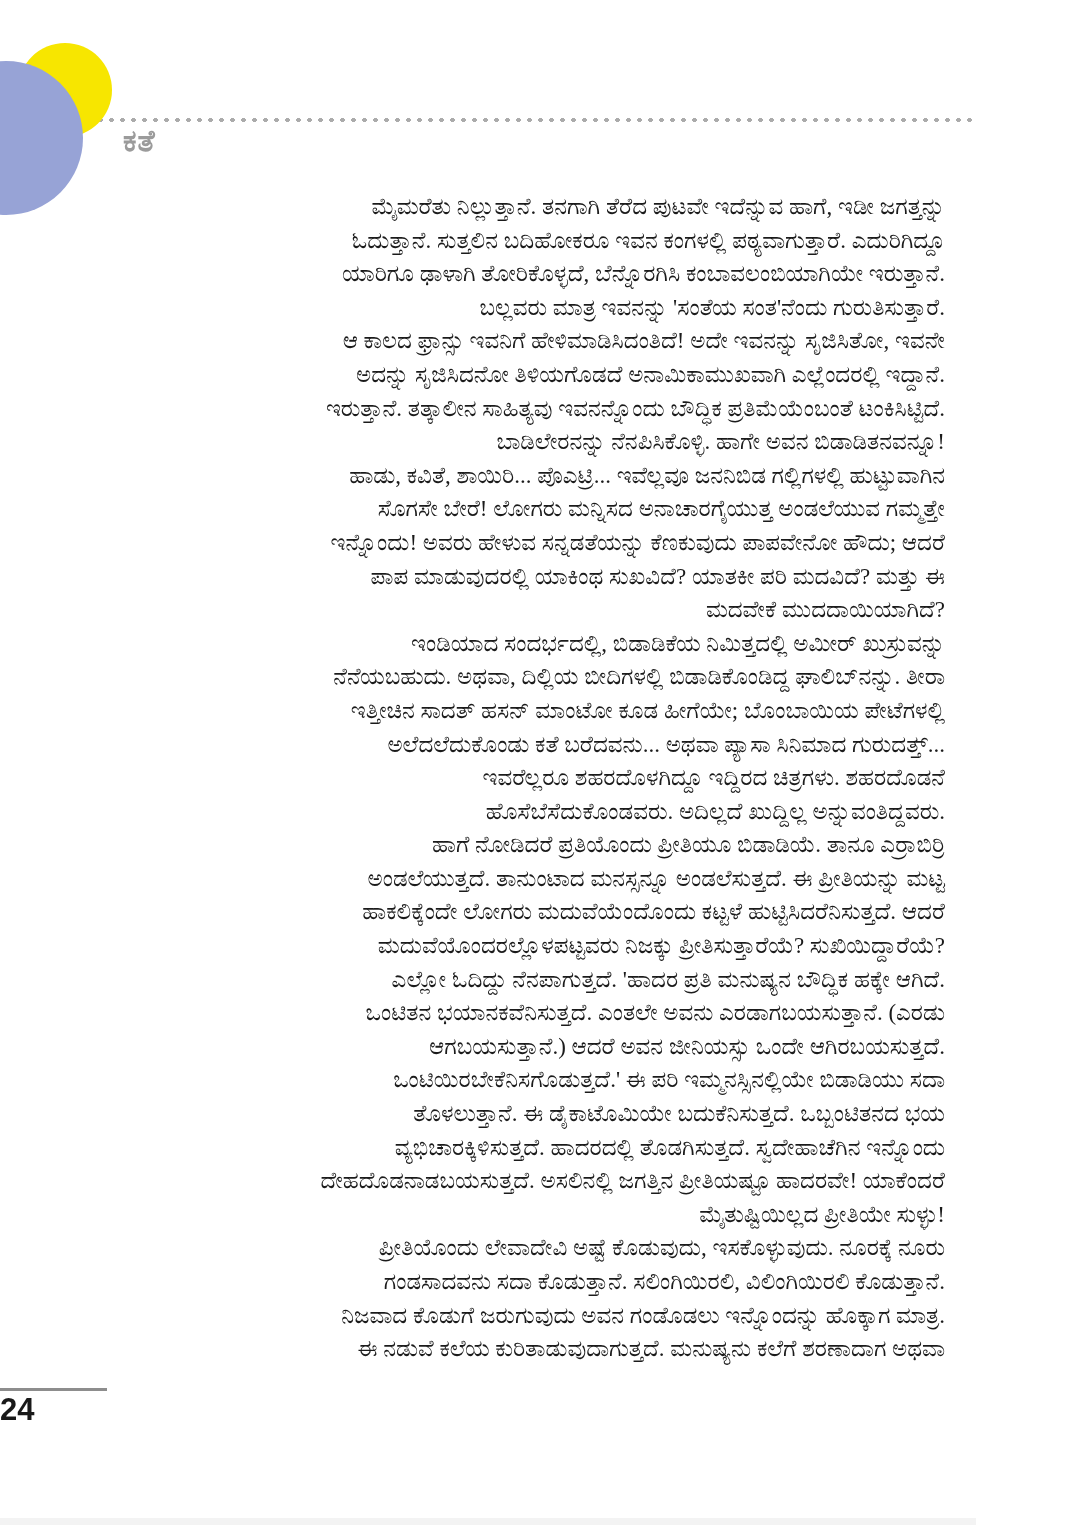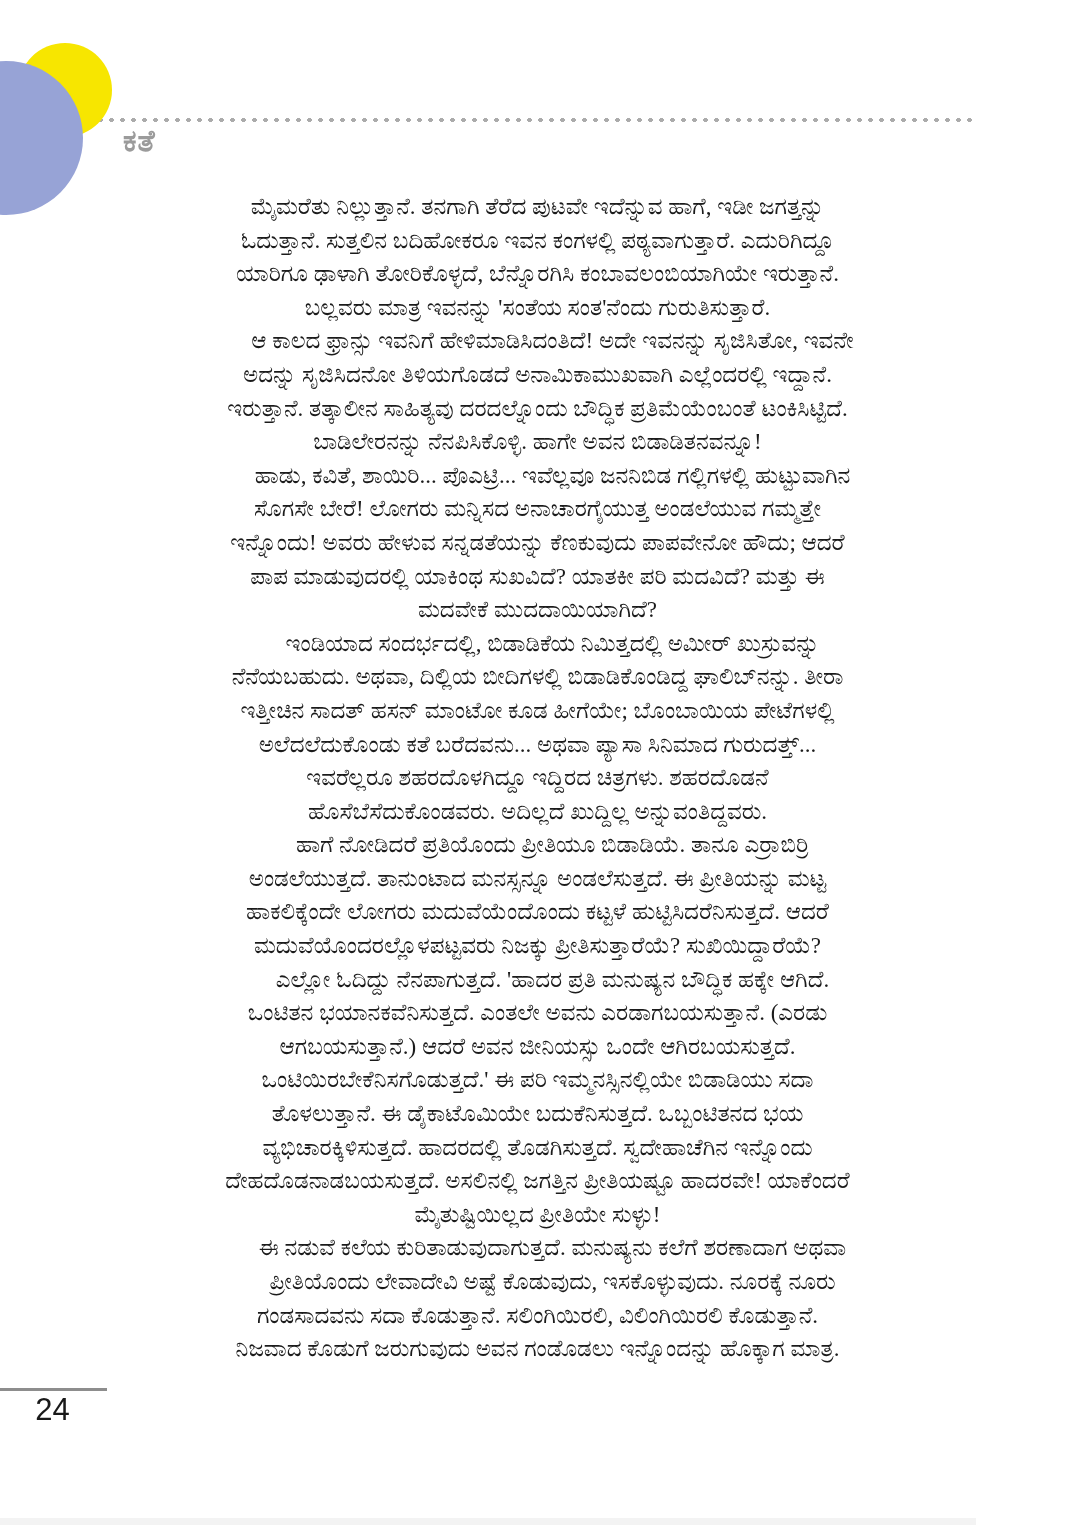--- a/index.html
+++ b/index.html
@@ -43,42 +43,42 @@
     z-index: 4;
   }
   
   .body-text {
     position: absolute;
     left: 130px; top: 190px;
     width: 815px;
     font-size: 23px;
     line-height: 33.6px;
     color: #1b1b1b;
-    text-align: center;
+    text-align: right;
   }
   .body-text p {
     margin: 0;
     white-space: pre-line;
   }
   .body-text p.indent { text-indent: 30px; }
   
   .footer-rule {
     position: absolute;
     left: 0; top: 1388px;
     width: 107px; height: 3px;
     background: #8d8d8d;
   }
   .page-number {
     position: absolute;
     left: 0; top: 1392px;
     width: 105px;
-    text-align: center;
+    text-align: left;
     font-family: "Liberation Sans", sans-serif;
     font-size: 31px;
-    font-weight: normal;
+    font-weight: bold;
     color: #191919;
   }
   .bottom-strip {
     position: absolute;
     left: 0; bottom: 0;
     width: 100%; height: 7px;
     background: #f3f3f3;
   }
 </style>
 </head>
@@ -93,21 +93,21 @@
 
   <div class="section-label">ಕತೆ</div>
 
   <div class="body-text">
     <p>ಮೈಮರೆತು ನಿಲ್ಲುತ್ತಾನೆ. ತನಗಾಗಿ ತೆರೆದ ಪುಟವೇ ಇದೆನ್ನುವ ಹಾಗೆ, ಇಡೀ ಜಗತ್ತನ್ನು
 ಓದುತ್ತಾನೆ. ಸುತ್ತಲಿನ ಬದಿಹೋಕರೂ ಇವನ ಕಂಗಳಲ್ಲಿ ಪಠ್ಯವಾಗುತ್ತಾರೆ. ಎದುರಿಗಿದ್ದೂ
 ಯಾರಿಗೂ ಢಾಳಾಗಿ ತೋರಿಕೊಳ್ಳದೆ, ಬೆನ್ನೊರಗಿಸಿ ಕಂಬಾವಲಂಬಿಯಾಗಿಯೇ ಇರುತ್ತಾನೆ.
 ಬಲ್ಲವರು ಮಾತ್ರ ಇವನನ್ನು 'ಸಂತೆಯ ಸಂತ'ನೆಂದು ಗುರುತಿಸುತ್ತಾರೆ.</p>
     <p class="indent">ಆ ಕಾಲದ ಫ್ರಾನ್ಸು ಇವನಿಗೆ ಹೇಳಿಮಾಡಿಸಿದಂತಿದೆ! ಅದೇ ಇವನನ್ನು ಸೃಜಿಸಿತೋ, ಇವನೇ
 ಅದನ್ನು ಸೃಜಿಸಿದನೋ ತಿಳಿಯಗೊಡದೆ ಅನಾಮಿಕಾಮುಖವಾಗಿ ಎಲ್ಲೆಂದರಲ್ಲಿ ಇದ್ದಾನೆ.
-ಇರುತ್ತಾನೆ. ತತ್ಕಾಲೀನ ಸಾಹಿತ್ಯವು ದರದಲ್ನೊಂದು ಬೌದ್ಧಿಕ ಪ್ರತಿಮೆಯೆಂಬಂತೆ ಟಂಕಿಸಿಟ್ಟಿದೆ.
+ಇರುತ್ತಾನೆ. ತತ್ಕಾಲೀನ ಸಾಹಿತ್ಯವು ಇವನನ್ನೊಂದು ಬೌದ್ಧಿಕ ಪ್ರತಿಮೆಯೆಂಬಂತೆ ಟಂಕಿಸಿಟ್ಟಿದೆ.
 ಬಾಡಿಲೇರನನ್ನು ನೆನಪಿಸಿಕೊಳ್ಳಿ. ಹಾಗೇ ಅವನ ಬಿಡಾಡಿತನವನ್ನೂ!</p>
     <p class="indent">ಹಾಡು, ಕವಿತೆ, ಶಾಯಿರಿ... ಪೊಎಟ್ರಿ... ಇವೆಲ್ಲವೂ ಜನನಿಬಿಡ ಗಲ್ಲಿಗಳಲ್ಲಿ ಹುಟ್ಟುವಾಗಿನ
 ಸೊಗಸೇ ಬೇರೆ! ಲೋಗರು ಮನ್ನಿಸದ ಅನಾಚಾರಗೈಯುತ್ತ ಅಂಡಲೆಯುವ ಗಮ್ಮತ್ತೇ
 ಇನ್ನೊಂದು! ಅವರು ಹೇಳುವ ಸನ್ನಡತೆಯನ್ನು ಕೆಣಕುವುದು ಪಾಪವೇನೋ ಹೌದು; ಆದರೆ
 ಪಾಪ ಮಾಡುವುದರಲ್ಲಿ ಯಾಕಿಂಥ ಸುಖವಿದೆ? ಯಾತಕೀ ಪರಿ ಮದವಿದೆ? ಮತ್ತು ಈ
 ಮದವೇಕೆ ಮುದದಾಯಿಯಾಗಿದೆ?</p>
     <p class="indent">ಇಂಡಿಯಾದ ಸಂದರ್ಭದಲ್ಲಿ, ಬಿಡಾಡಿಕೆಯ ನಿಮಿತ್ತದಲ್ಲಿ ಅಮೀರ್ ಖುಸ್ರುವನ್ನು
 ನೆನೆಯಬಹುದು. ಅಥವಾ, ದಿಲ್ಲಿಯ ಬೀದಿಗಳಲ್ಲಿ ಬಿಡಾಡಿಕೊಂಡಿದ್ದ ಘಾಲಿಬ್‌ನನ್ನು. ತೀರಾ
 ಇತ್ತೀಚಿನ ಸಾದತ್ ಹಸನ್ ಮಾಂಟೋ ಕೂಡ ಹೀಗೆಯೇ; ಬೊಂಬಾಯಿಯ ಪೇಟೆಗಳಲ್ಲಿ
 ಅಲೆದಲೆದುಕೊಂಡು ಕತೆ ಬರೆದವನು... ಅಥವಾ ಪ್ಯಾಸಾ ಸಿನಿಮಾದ ಗುರುದತ್ತ್...
@@ -118,24 +118,24 @@
 ಹಾಕಲಿಕ್ಕೆಂದೇ ಲೋಗರು ಮದುವೆಯೆಂದೊಂದು ಕಟ್ಟಳೆ ಹುಟ್ಟಿಸಿದರೆನಿಸುತ್ತದೆ. ಆದರೆ
 ಮದುವೆಯೊಂದರಲ್ಲೊಳಪಟ್ಟವರು ನಿಜಕ್ಕು ಪ್ರೀತಿಸುತ್ತಾರೆಯೆ? ಸುಖಿಯಿದ್ದಾರೆಯೆ?</p>
     <p class="indent">ಎಲ್ಲೋ ಓದಿದ್ದು ನೆನಪಾಗುತ್ತದೆ. 'ಹಾದರ ಪ್ರತಿ ಮನುಷ್ಯನ ಬೌದ್ಧಿಕ ಹಕ್ಕೇ ಆಗಿದೆ.
 ಒಂಟಿತನ ಭಯಾನಕವೆನಿಸುತ್ತದೆ. ಎಂತಲೇ ಅವನು ಎರಡಾಗಬಯಸುತ್ತಾನೆ. (ಎರಡು
 ಆಗಬಯಸುತ್ತಾನೆ.) ಆದರೆ ಅವನ ಜೀನಿಯಸ್ಸು ಒಂದೇ ಆಗಿರಬಯಸುತ್ತದೆ.
 ಒಂಟಿಯಿರಬೇಕೆನಿಸಗೊಡುತ್ತದೆ.' ಈ ಪರಿ ಇಮ್ಮನಸ್ಸಿನಲ್ಲಿಯೇ ಬಿಡಾಡಿಯು ಸದಾ
 ತೊಳಲುತ್ತಾನೆ. ಈ ಡೈಕಾಟೊಮಿಯೇ ಬದುಕೆನಿಸುತ್ತದೆ. ಒಬ್ಬಂಟಿತನದ ಭಯ
 ವ್ಯಭಿಚಾರಕ್ಕಿಳಿಸುತ್ತದೆ. ಹಾದರದಲ್ಲಿ ತೊಡಗಿಸುತ್ತದೆ. ಸ್ವದೇಹಾಚೆಗಿನ ಇನ್ನೊಂದು
 ದೇಹದೊಡನಾಡಬಯಸುತ್ತದೆ. ಅಸಲಿನಲ್ಲಿ ಜಗತ್ತಿನ ಪ್ರೀತಿಯಷ್ಟೂ ಹಾದರವೇ! ಯಾಕೆಂದರೆ
 ಮೈತುಷ್ಟಿಯಿಲ್ಲದ ಪ್ರೀತಿಯೇ ಸುಳ್ಳು!</p>
-    <p class="indent">ಈ ನಡುವೆ ಕಲೆಯ ಕುರಿತಾಡುವುದಾಗುತ್ತದೆ. ಮನುಷ್ಯನು ಕಲೆಗೆ ಶರಣಾದಾಗ ಅಥವಾ</p>
     <p class="indent">ಪ್ರೀತಿಯೊಂದು ಲೇವಾದೇವಿ ಅಷ್ಟೆ ಕೊಡುವುದು, ಇಸಕೊಳ್ಳುವುದು. ನೂರಕ್ಕೆ ನೂರು
 ಗಂಡಸಾದವನು ಸದಾ ಕೊಡುತ್ತಾನೆ. ಸಲಿಂಗಿಯಿರಲಿ, ವಿಲಿಂಗಿಯಿರಲಿ ಕೊಡುತ್ತಾನೆ.
 ನಿಜವಾದ ಕೊಡುಗೆ ಜರುಗುವುದು ಅವನ ಗಂಡೊಡಲು ಇನ್ನೊಂದನ್ನು ಹೊಕ್ಕಾಗ ಮಾತ್ರ.</p>
+    <p class="indent">ಈ ನಡುವೆ ಕಲೆಯ ಕುರಿತಾಡುವುದಾಗುತ್ತದೆ. ಮನುಷ್ಯನು ಕಲೆಗೆ ಶರಣಾದಾಗ ಅಥವಾ</p>
   </div>
 
   <div class="footer-rule"></div>
   <div class="page-number">24</div>
 
   <div class="bottom-strip"></div>
 
 </div>
 
 </body></html>

